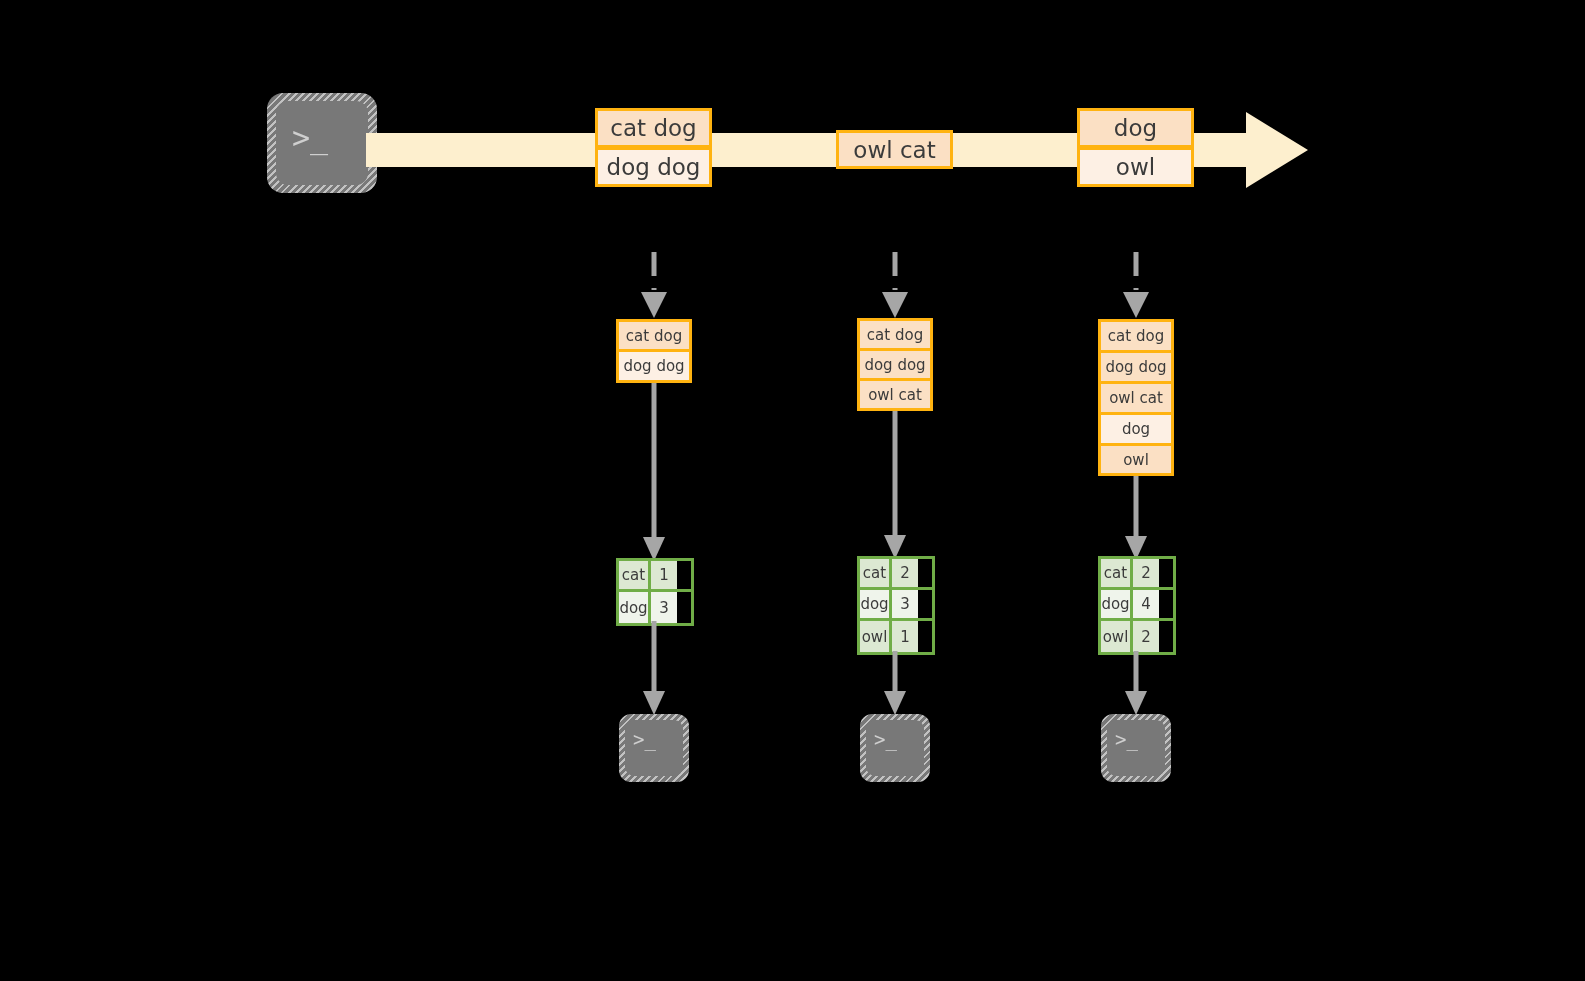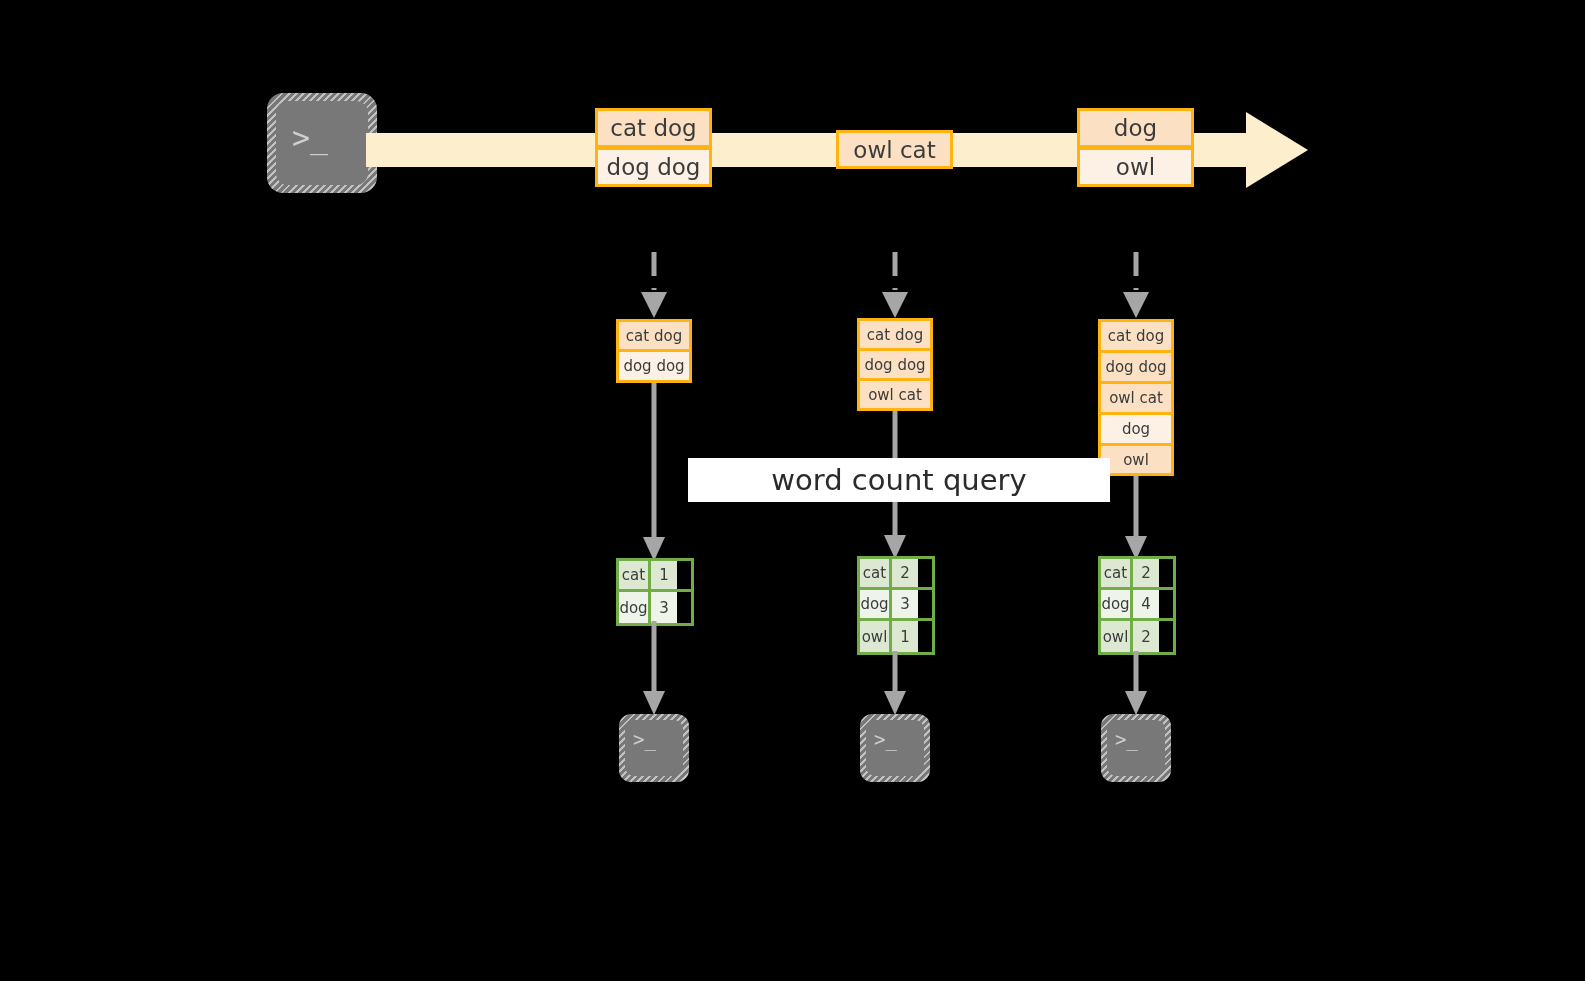--- a/index.html
+++ b/index.html
@@ -205,23 +205,20 @@
       <path d="M13,148 L2,124 L24,124 Z" fill="#A6A6A6"></path>
     </svg>
   </div>
   <div class="conn" style="left:1123px; top:476px; width:26px; height:86px;">
     <svg width="26" height="86" viewBox="0 0 26 86" xmlns="http://www.w3.org/2000/svg">
       <line x1="13" y1="0" x2="13" y2="62" stroke="#A6A6A6" stroke-width="5"></line>
       <path d="M13,84 L2,60 L24,60 Z" fill="#A6A6A6"></path>
     </svg>
   </div>
 
-  <div class="banner" style="left:688px; top:458px; width:422px; height:44px;">
-    <span style="font-size:29px;">word count query</span>
-  </div>
 
   <div class="gtable" style="left:616px; top:558px; width:78px;">
     <div class="grow dark">
       <div class="gk">cat</div>
       <div class="gv">1</div>
     </div>
     <div class="grow light">
       <div class="gk">dog</div>
       <div class="gv">3</div>
     </div>

